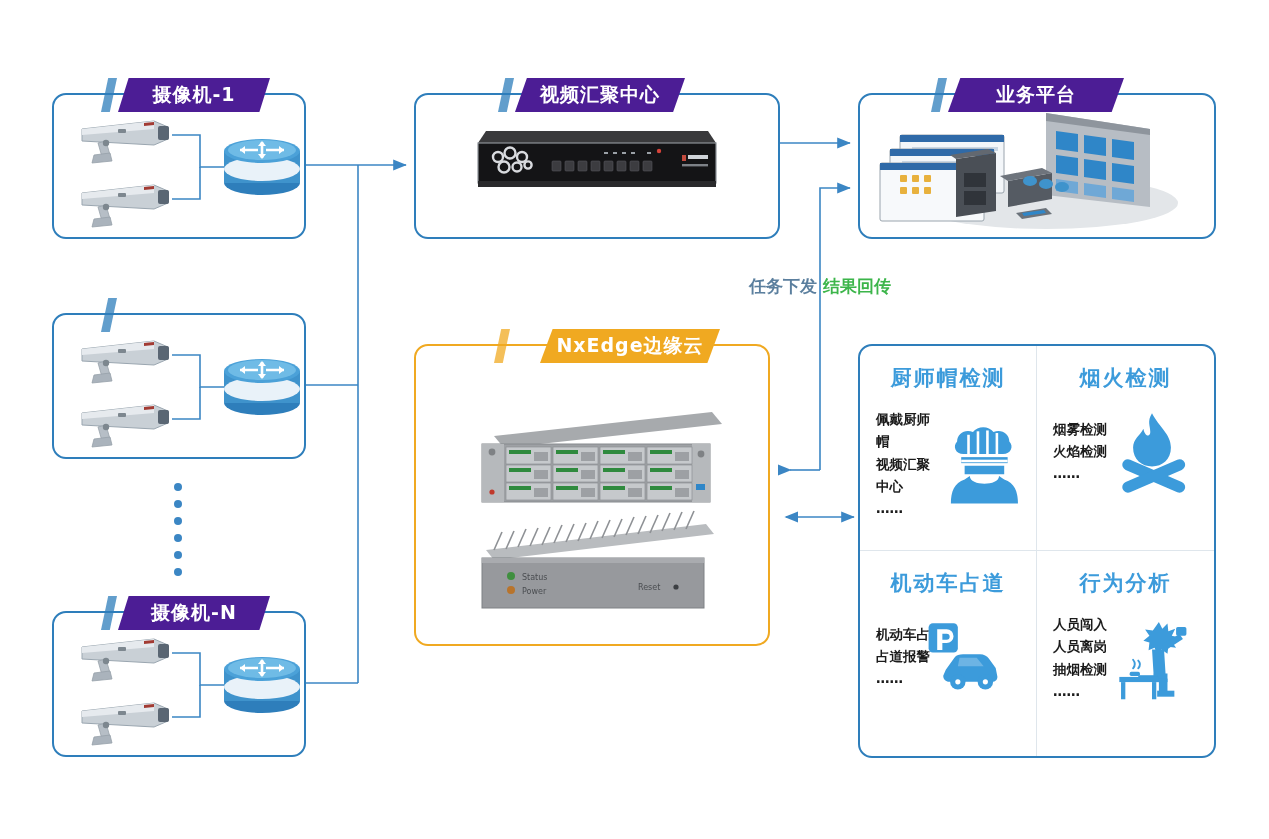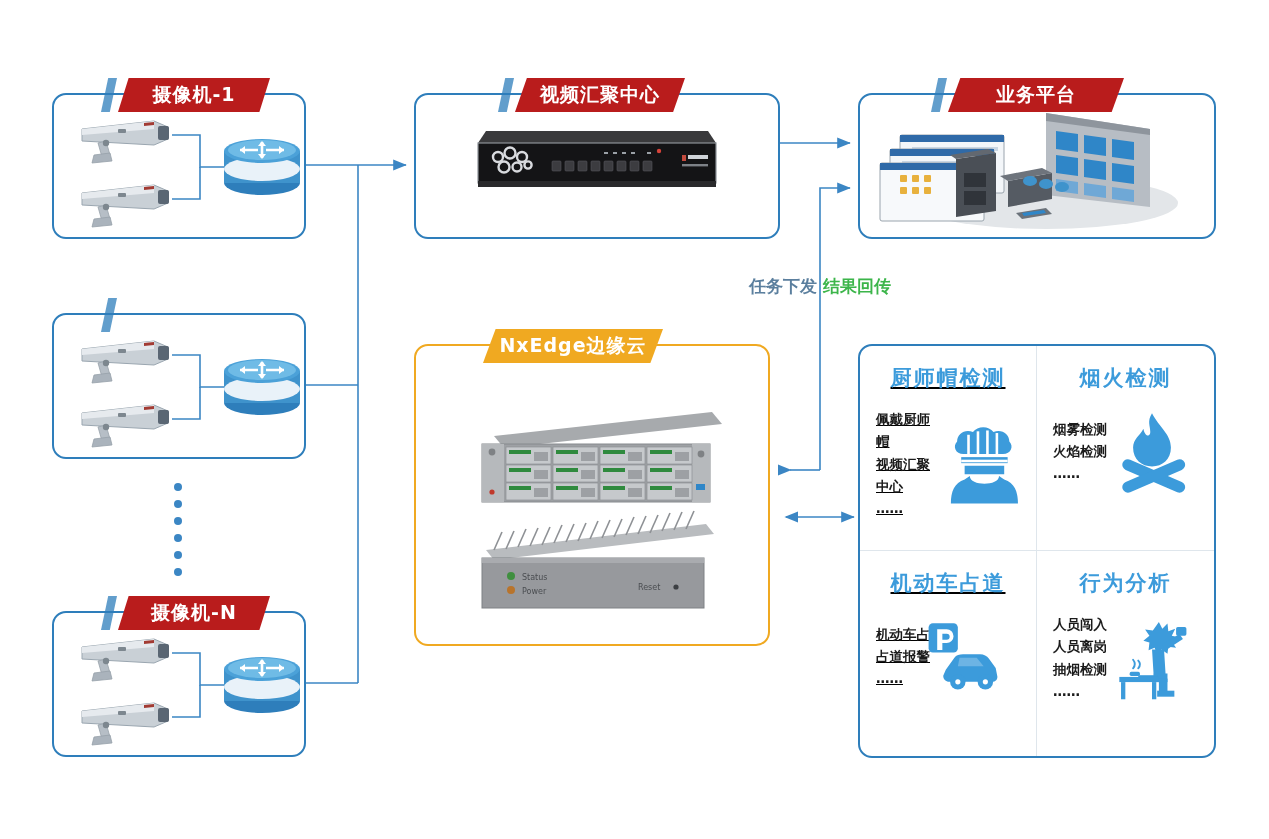--- a/index.html
+++ b/index.html
@@ -20,21 +20,21 @@
   .box.orange{border-color:#f0a921;}
 
   
   .banner{
     position:absolute;
     height:34px;
     display:flex;align-items:center;justify-content:center;
     color:#ffffff;
     font-weight:bold;
     letter-spacing:1px;
-    background:#b91c1c;
+    background:#4c1d95;
     -webkit-clip-path:polygon(7% 0,100% 0,93% 100%,0% 100%);
     clip-path:polygon(7% 0,100% 0,93% 100%,0% 100%);
     z-index:4;
     white-space:nowrap;
   }
   .banner.orange{background:#f0a921;}
   .banner-sliver{
     position:absolute;
     height:34px;width:16px;
     background:#2e7ebb;
@@ -54,21 +54,21 @@
   .flowlabel.result{color:#3cb54a;}
 
   
   .dots{position:absolute;display:flex;flex-direction:column;align-items:center;gap:9px;}
   .dots i{display:block;width:8px;height:8px;border-radius:50%;background:#3b86c4;}
 
   
   .grid{position:absolute;left:0;top:0;right:0;bottom:0;display:grid;
         grid-template-columns:1fr 1fr;grid-template-rows:1fr 1fr;}
   .cell{position:relative;box-sizing:border-box;padding:10px 6px;}
-  .cell.l{border-right:1px solid #dfe6ec;text-decoration:underline;}
+  .cell.l{border-right:1px solid #dfe6ec;}
   .cell.t{border-bottom:1px solid #dfe6ec;}
   .cell h4{
     margin:8px 0 0 0;text-align:center;
     color:#3c9bdb;font-size:21px;font-weight:bold;letter-spacing:2px;
   }
   .cellbody{display:flex;align-items:center;margin-top:16px;}
   .cellitems{font-size:13.5px;color:#1b1b1b;font-weight:bold;line-height:1.65;padding-left:10px;}
   .cellicon{width:86px;height:86px;flex:0 0 86px;margin-left:2px;}
 </style>
 </head>
@@ -448,21 +448,21 @@
         <circle cx="95" cy="230" r="4" fill="#3f8f3f"></circle>
         <circle cx="95" cy="244" r="4" fill="#b8742c"></circle>
         <text x="106" y="234" font-family="DejaVu Sans, sans-serif" font-size="8" fill="#4a4d51">Status</text>
         <text x="106" y="248" font-family="DejaVu Sans, sans-serif" font-size="8" fill="#4a4d51">Power</text>
         <text x="222" y="244" font-family="DejaVu Sans, sans-serif" font-size="8" fill="#4a4d51">Reset</text>
         <circle cx="260" cy="241" r="2.6" fill="#3c3f43"></circle>
       </g>
     </svg>
   </div>
   <div class="banner-sliver orange" style="left:494px;top:329px;"></div>
-  <div class="banner orange" style="left:483px;top:329px;width:180px;font-size:19px;">
+  <div class="banner orange" style="left:540px;top:329px;width:180px;font-size:19px;">
     <span>NxEdge边缘云</span>
   </div>
 
   <div class="box" style="left:858px;top:344px;width:358px;height:414px;">
     <div class="grid">
 
       <div class="cell l t">
         <h4>厨师帽检测</h4>
         <div class="cellbody">
           <div class="cellitems">

